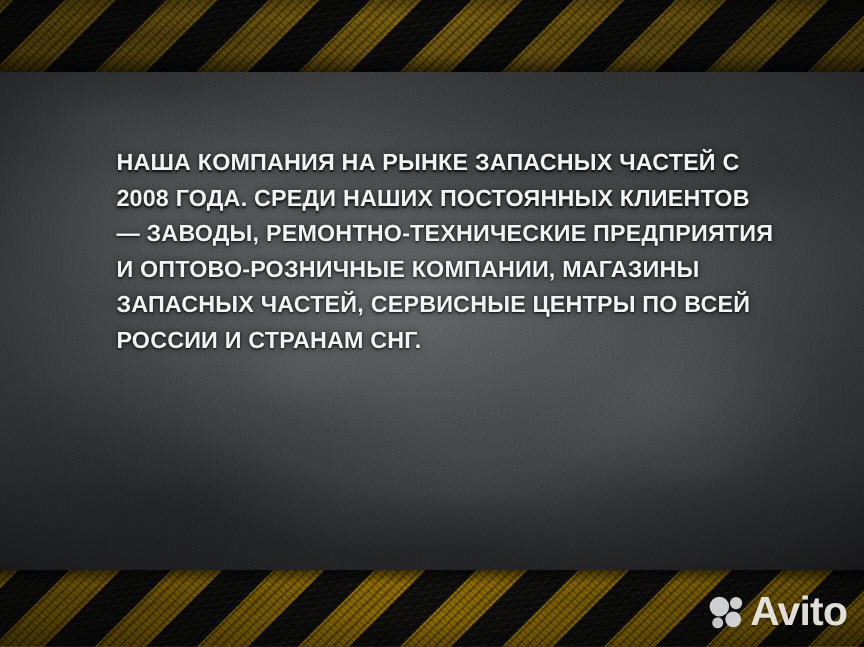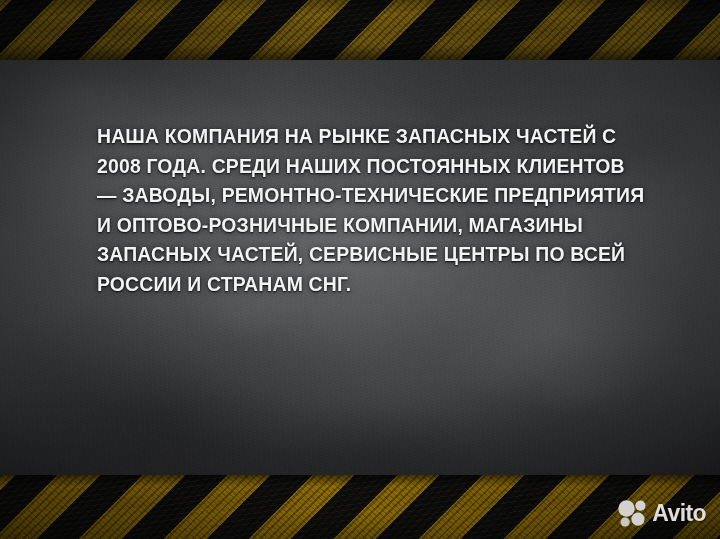--- a/index.html
+++ b/index.html
@@ -125,21 +125,21 @@
     right: 14px;
     bottom: 12px;
     display: flex;
     align-items: center;
     gap: 5px;
     opacity: .95;
   }
   #avito-mark { display: block; }
   #avito-word {
     color: #ebe9e4;
-    font-size: 23px;
+    font-size: 34px;
     font-weight: 700;
     letter-spacing: -.6px;
     line-height: 1;
     text-shadow: 0 1px 2px rgba(0,0,0,.55);
   }
 </style>
 </head>
 <body>
 
 <div id="banner">

